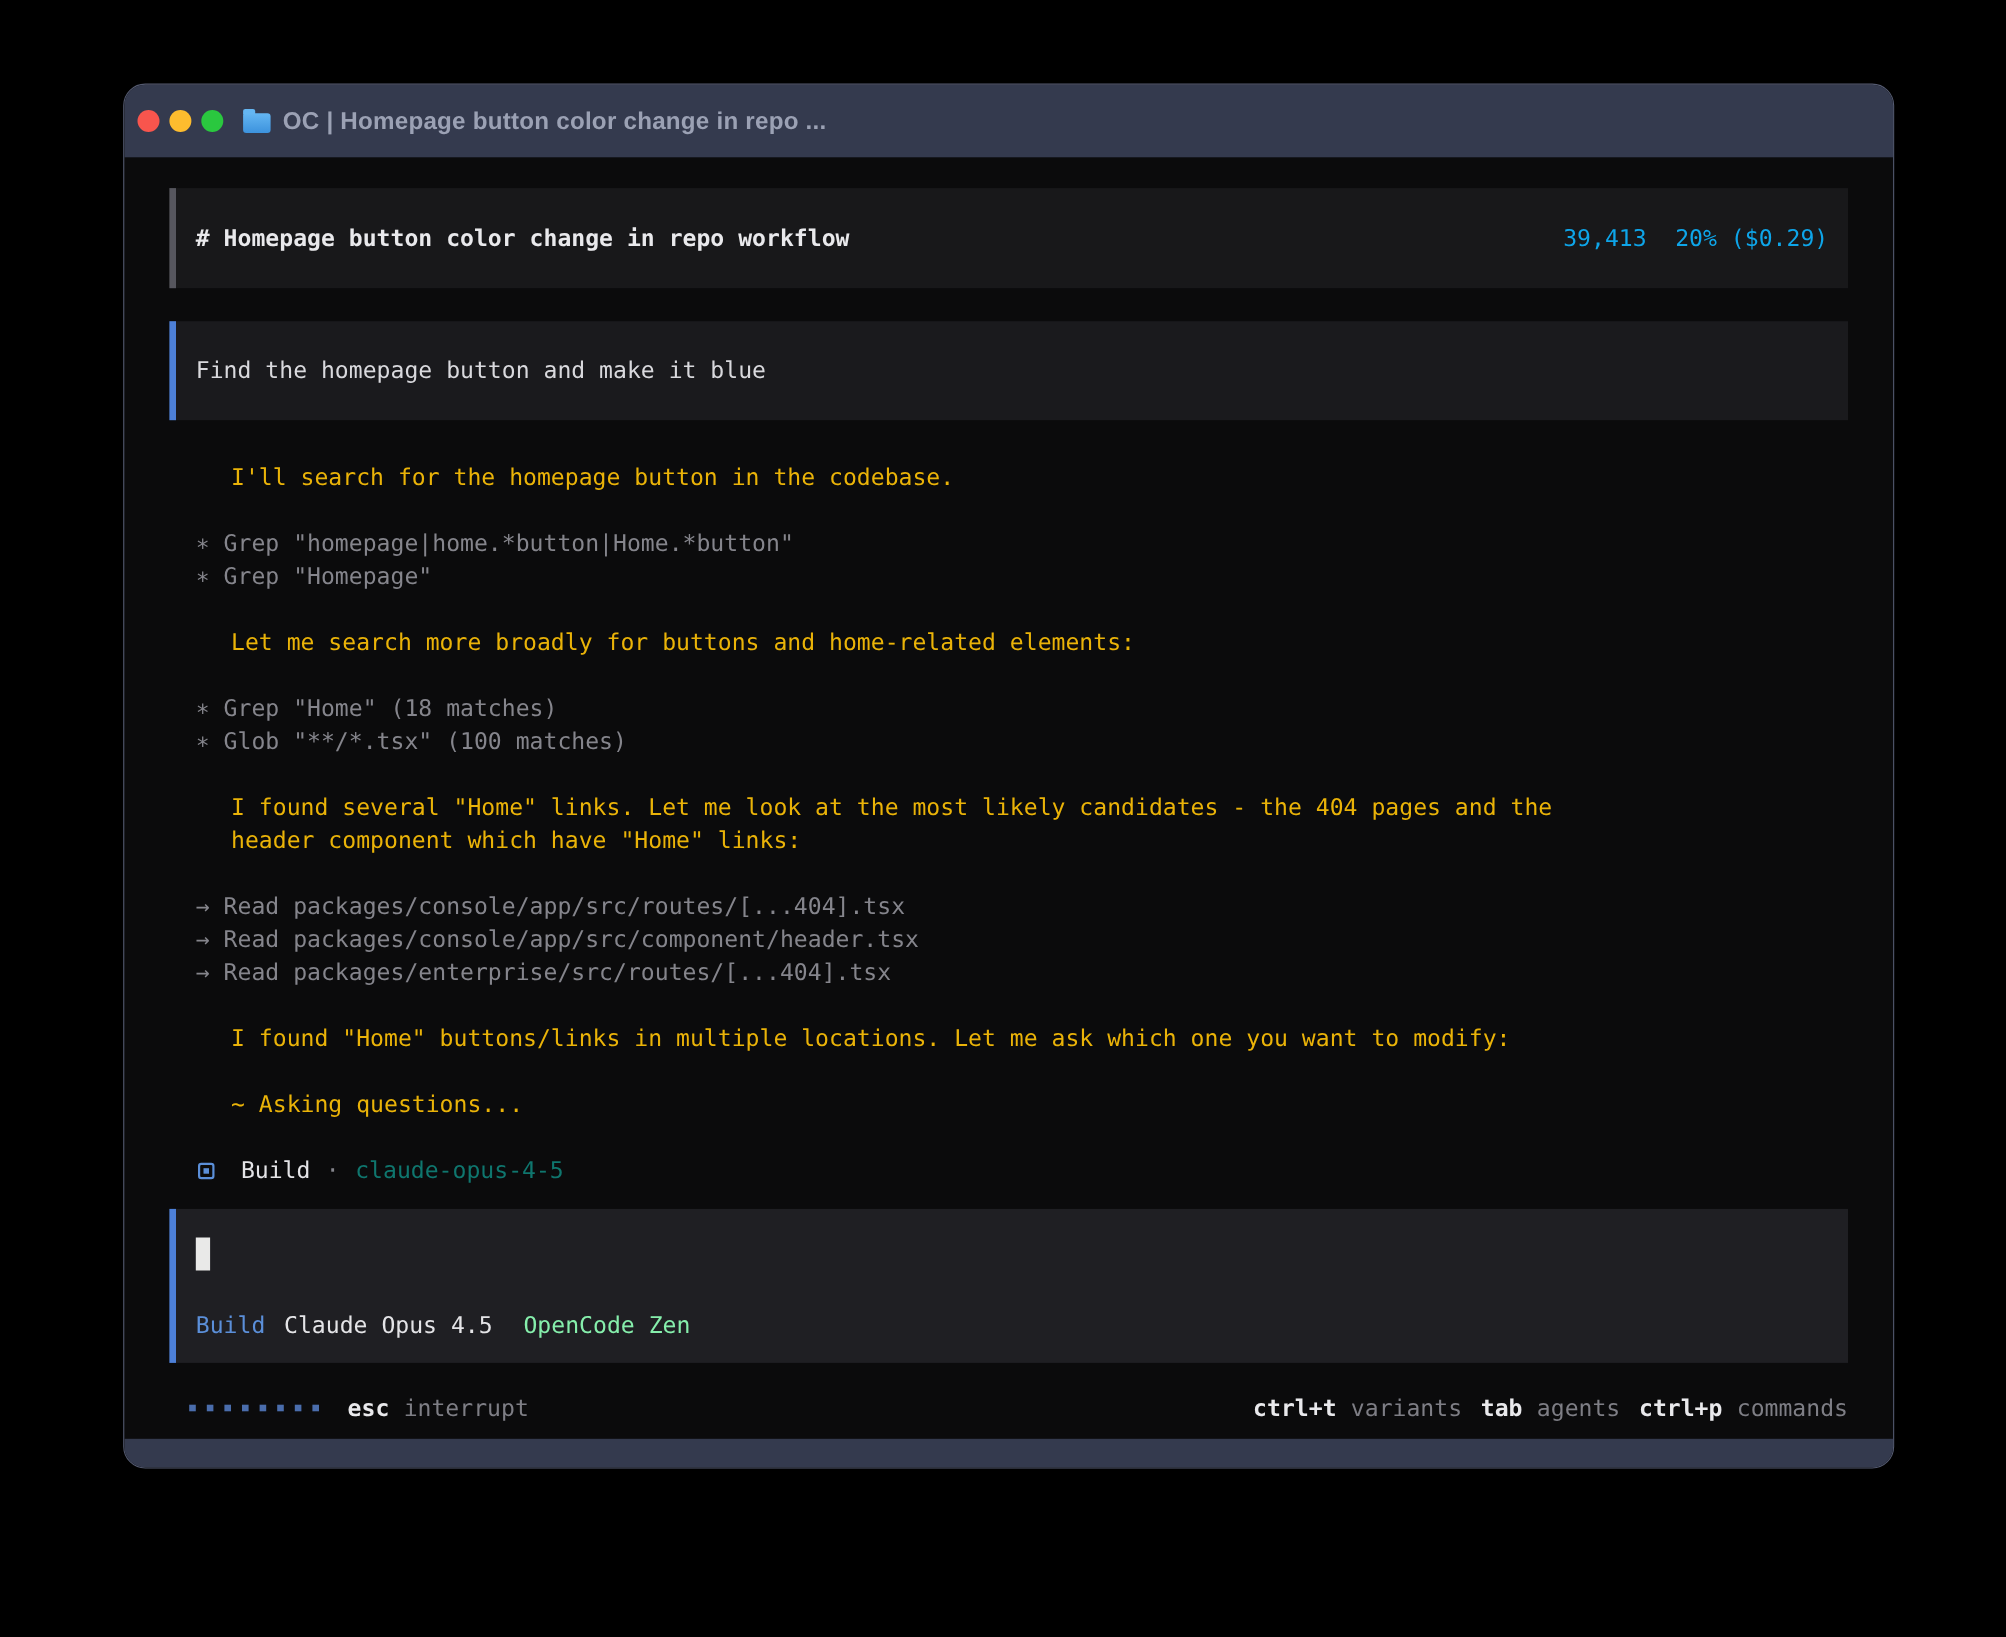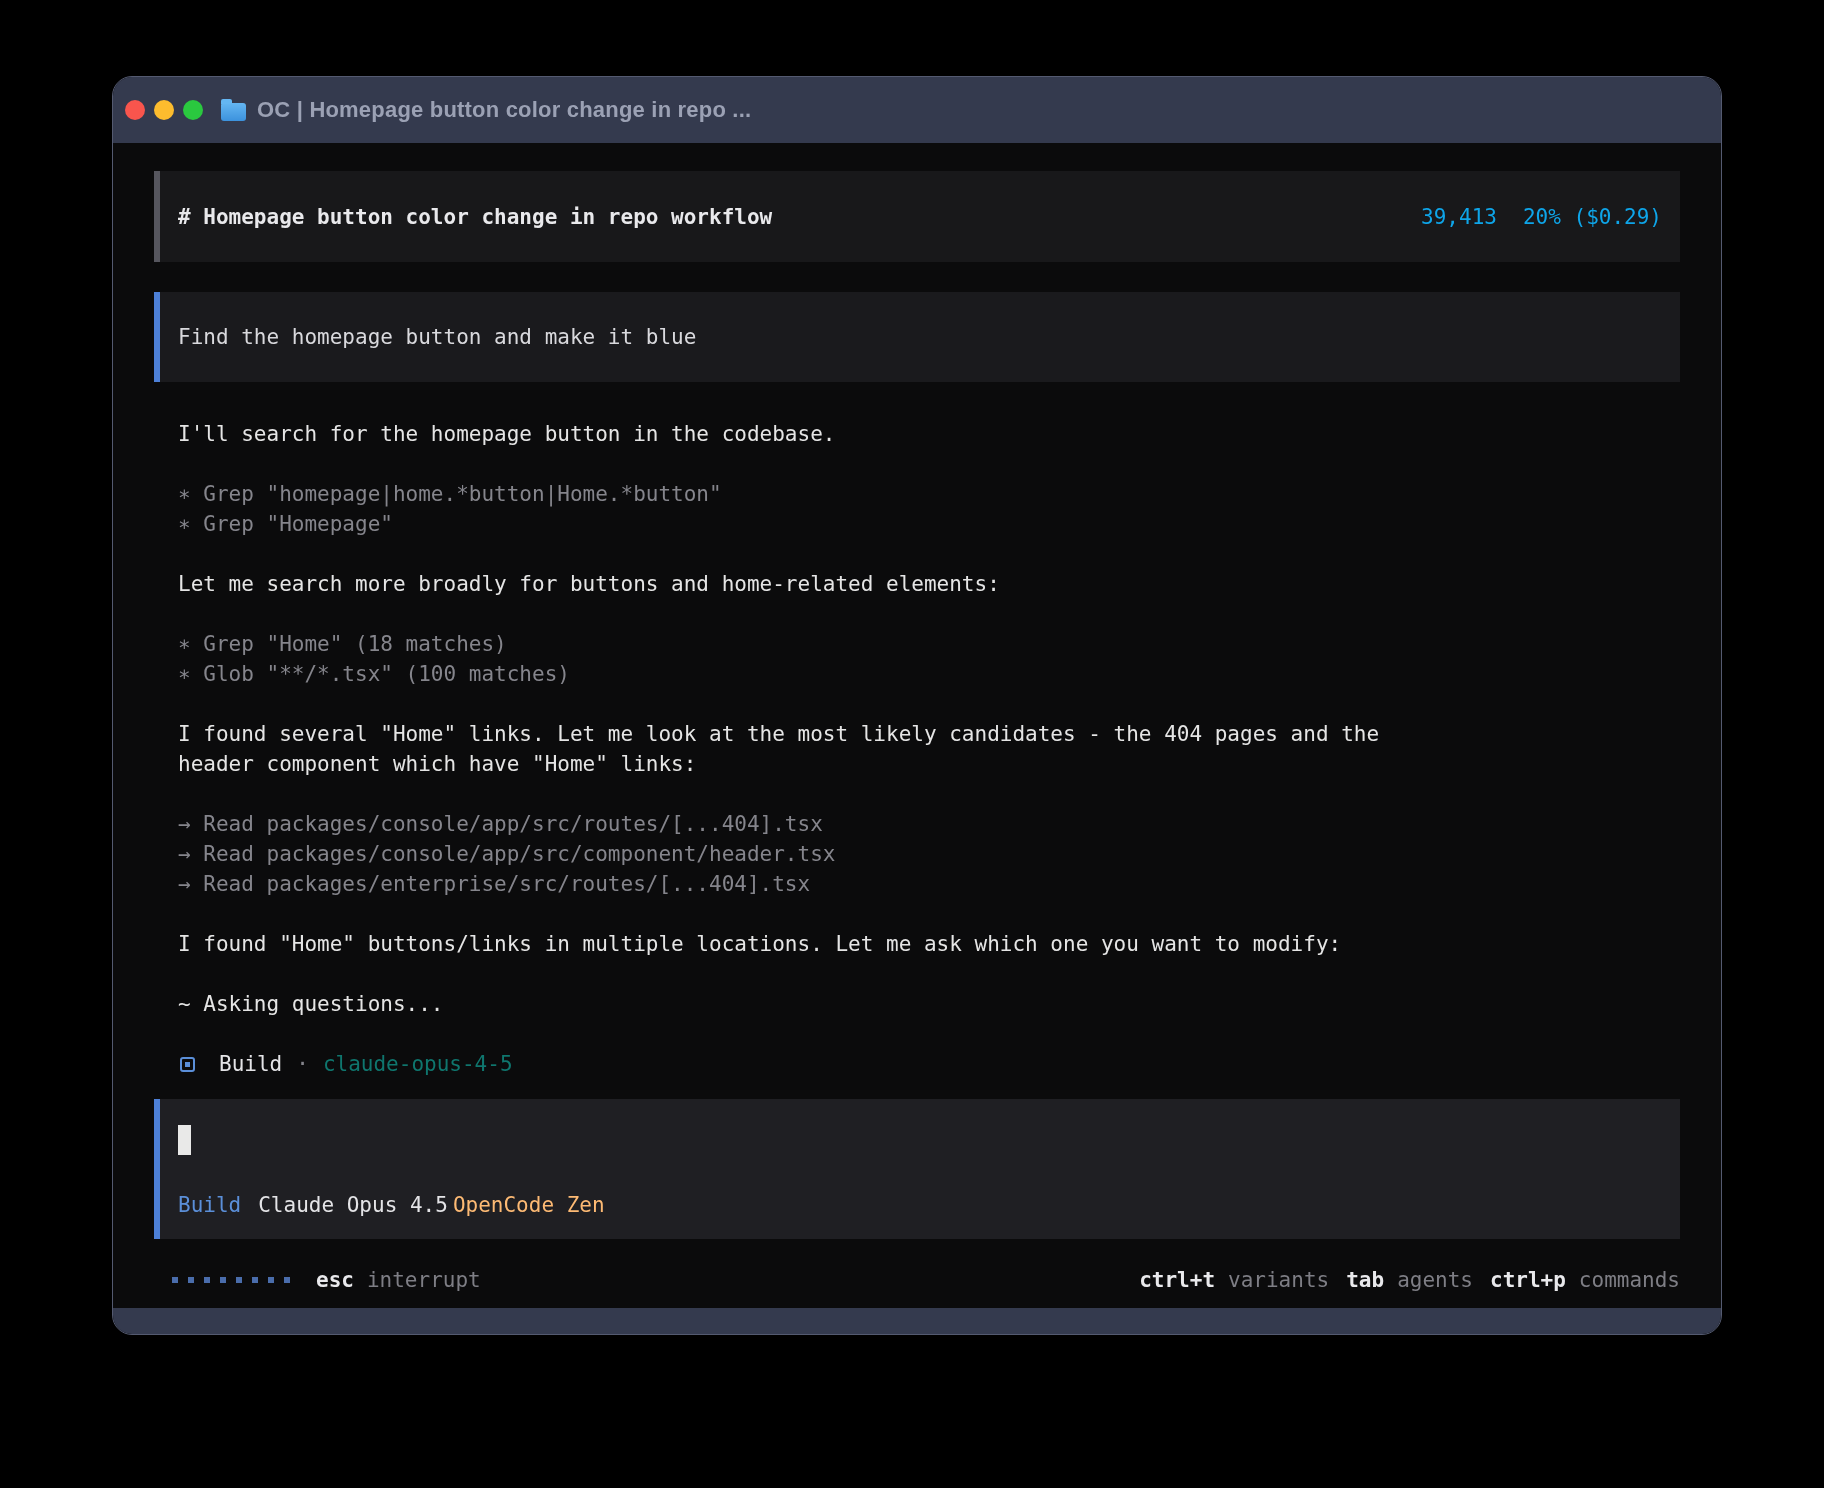--- a/index.html
+++ b/index.html
@@ -36,40 +36,40 @@
   .block { border-left:6px solid #56565e; padding:16px 18px; display:flex; align-items:center; }
   .header-block { height:91px; background:#18181a; justify-content:space-between; }
   .h-title { font-weight:700; color:#e9e9ec; white-space:pre; }
   .h-right { color:#0ea5e9; display:flex; gap:26px; white-space:pre; }
 
   .user-block { height:90px; background:#1a1a1d; border-color:#4d80d8; margin-top:30px;
     color:#d9d9dd; white-space:pre; }
 
   .convo { margin-top:37px; padding-left:24px; }
   .line { height:30px; line-height:30px; white-space:pre; }
-  .c-white { color:#e5e5e5; }
+  .c-white { color:#eab308;margin-left:32px; }
   .c-gray  { color:#85858c; }
   .c-blank { }
 
   .agent-row { margin-top:30px; height:30px; padding-left:26px; display:flex; align-items:center; }
   .agent-icon { width:15px; height:15px; border:2px solid #5b8fd9; border-radius:3px;
     display:flex; align-items:center; justify-content:center; }
   .agent-icon::after { content:""; width:5px; height:5px; background:#5b8fd9; }
   .agent-name { color:#e4e4e7; margin-left:24px; }
   .agent-sep { color:#85858c; margin-left:14px; }
   .agent-model { color:#0f766e; margin-left:14px; }
 
   .input-box { margin-top:20px; height:140px; background:#1f1f23;
     border-left:6px solid #4d80d8; padding:26px 18px 22px;
     display:flex; flex-direction:column; justify-content:space-between; cursor:text; }
   .cursor { width:13px; height:30px; background:#e9e9e8; }
   .model-row { display:flex; align-items:center; white-space:pre; }
   .m-agent { color:#5b8fd9; }
   .m-model { color:#e4e4e7; margin-left:17px; }
-  .m-provider { color:#fdba74; margin-left:5px; }
+  .m-provider { color:#86efac; margin-left:28px; }
 
   .status-bar { margin-top:26px; height:30px; display:flex; align-items:center; }
   .sb-left { display:flex; align-items:center; margin-left:18px; }
   .dots { display:flex; gap:10px; margin-right:26px; }
   .dot { width:6px; height:6px; background:#4a6dac; }
   .sb-key { font-weight:700; color:#e9e9ec; white-space:pre; }
   .sb-label { color:#7e7e85; margin-left:13px; white-space:pre; }
   .sb-right { margin-left:auto; display:flex; gap:17px; }
   .sb-item { display:flex; align-items:center; }
 

